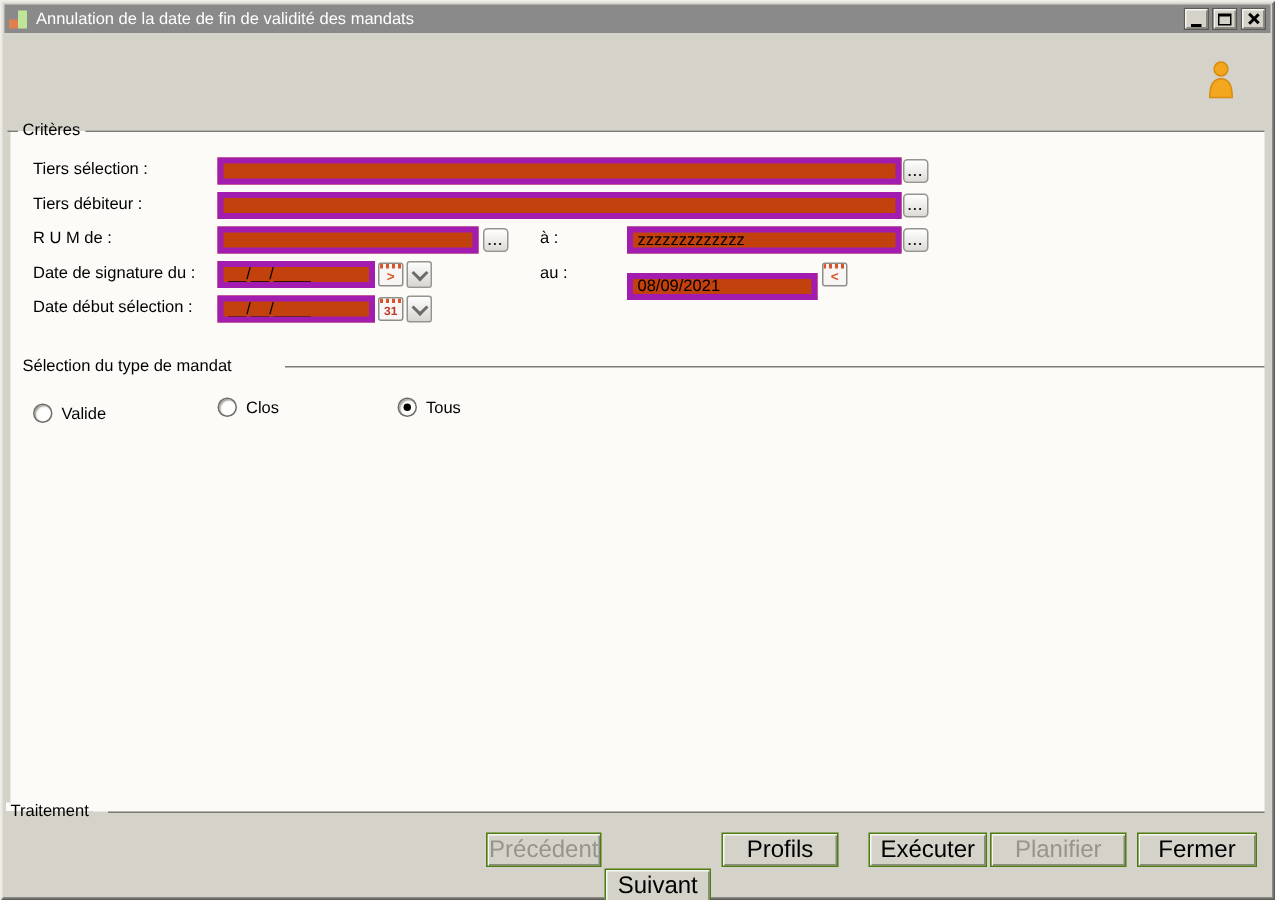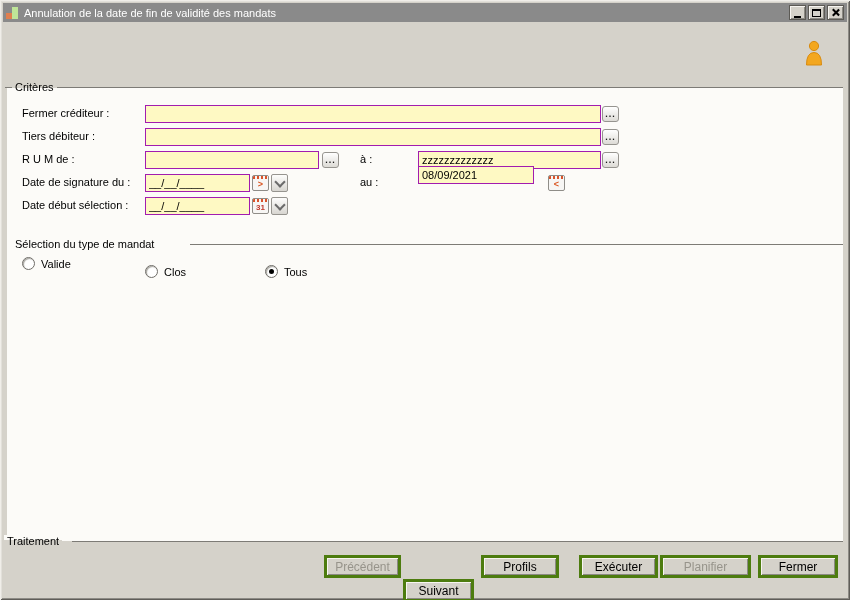--- a/index.html
+++ b/index.html
@@ -42,22 +42,22 @@
   .line-mandat{left:190px;top:244px;width:653px;}
   .line-traitement{left:72px;top:541px;width:771px;}
   .legend{position:absolute;padding:0 3px;font-size:11px;color:#000;white-space:nowrap;}
   .legend-criteres{left:12px;top:81px;background:linear-gradient(#d5d2ca 0 55%,#fcfbf8 55% 100%);}
   .legend-mandat{left:12px;top:238px;background:#fcfbf8;}
   .legend-traitement{left:4px;top:535px;background:linear-gradient(#fcfbf8 0 45%,#d5d2ca 45% 100%);}
   
   .flabel{position:absolute;left:22px;white-space:nowrap;color:#000;}
   .flabel2{position:absolute;left:360px;white-space:nowrap;color:#000;}
   .tinput{
-    position:absolute;box-sizing:border-box;height:18px;background:#fef9c3;
-    border:1px solid #a21caf;font-family:"Liberation Sans",sans-serif;
+    position:absolute;box-sizing:border-box;height:18px;background:#c2410c;
+    border:4px solid #a21caf;font-family:"Liberation Sans",sans-serif;
     font-size:11px;padding:1px 3px;color:#000;
   }
   .browse{
     position:absolute;width:17px;height:16px;box-sizing:border-box;
     background:linear-gradient(#ffffff,#dddbd6);border:1px solid #96948f;border-radius:3px;
     font-weight:bold;font-size:9px;letter-spacing:1px;line-height:9px;text-align:center;
     color:#1a1a1a;cursor:pointer;padding:0;
   }
   .calbtn{
     position:absolute;width:17px;height:16px;box-sizing:border-box;
@@ -79,23 +79,23 @@
   .radio-item{position:absolute;display:flex;align-items:center;gap:6px;cursor:pointer;}
   .radio{
     width:11px;height:11px;border-radius:50%;background:#fff;border:1px solid #6f6d68;
     box-shadow: inset 1px 1px 1px #a8a6a0;position:relative;flex:0 0 auto;
   }
   .radio.sel::after{content:"";position:absolute;left:3px;top:3px;width:5px;height:5px;
     border-radius:50%;background:#000;}
   
   .btn{
     position:absolute;top:555px;height:23px;box-sizing:border-box;
-    background:#d5d2ca;border:3px solid #4d7c0f;
+    background:#d5d2ca;border:1px solid #4d7c0f;
     box-shadow: inset 1px 1px 0 #f7f5f1, inset -1px -1px 0 #8b8983;
-    font-family:"Liberation Sans",sans-serif;font-size:12px;color:#000;cursor:pointer;padding:0;
+    font-family:"Liberation Sans",sans-serif;font-size:16px;color:#000;cursor:pointer;padding:0;
   }
   .btn:disabled{color:#97948b;cursor:default;}
 </style>
 </head>
 <body>
 
 <div class="window">
 
   <div class="titlebar">
     <span class="appicon">
@@ -120,21 +120,21 @@
     <svg width="22" height="27" viewBox="0 0 22 27">
       <circle cx="11" cy="6" r="4.6" fill="#f3a71f" stroke="#d88b10" stroke-width="1"></circle>
       <path d="M3.5 25 Q3.5 12.5 11 12.5 Q18.5 12.5 18.5 25 Z" fill="#f3a71f" stroke="#d88b10" stroke-width="1"></path>
     </svg>
   </span>
 
   <div class="panel"></div>
   <div class="hline line-criteres"></div>
   <div class="legend legend-criteres">Critères</div>
 
-  <div class="flabel" style="top:107px;">Fermer créditeur :</div>
+  <div class="flabel" style="top:107px;">Tiers sélection :</div>
   <input class="tinput" style="left: 145px; top: 105px; width: 456px;" value="">
   <button class="browse" style="left:602px;top:106px;"><span>...</span></button>
 
   <div class="flabel" style="top:130px;">Tiers débiteur :</div>
   <input class="tinput" style="left: 145px; top: 128px; width: 456px;" value="">
   <button class="browse" style="left:602px;top:129px;"><span>...</span></button>
 
   <div class="flabel" style="top:153px;">R U M de :</div>
   <input class="tinput" style="left: 145px; top: 151px; width: 174px;" value="">
   <button class="browse" style="left:322px;top:152px;"><span>...</span></button>
@@ -145,40 +145,40 @@
   <div class="flabel" style="top:176px;">Date de signature du :</div>
   <input class="tinput" style="left: 145px; top: 174px; width: 105px;" value="__/__/____">
   <button class="calbtn" style="left:252px;top:175px;">
     <span class="calstrip"></span>
     <b>&gt;</b>
   </button>
   <button class="dropbtn" style="left:271px;top:174px;">
       <span class="chev"></span>
     </button>
   <div class="flabel2" style="top:176px;">au :</div>
-  <input class="tinput" style="left: 418px; top: 166px; width: 116px;" value="08/09/2021">
+  <input class="tinput" style="left: 418px; top: 182px; width: 127px;" value="08/09/2021">
   <button class="calbtn" style="left:548px;top:175px;">
     <span class="calstrip"></span>
     <b>&lt;</b>
   </button>
 
   <div class="flabel" style="top:199px;">Date début sélection :</div>
   <input class="tinput" style="left: 145px; top: 197px; width: 105px;" value="__/__/____">
   <button class="calbtn" style="left:252px;top:198px;">
     <span class="calstrip"></span>
     <b class="day">31</b>
   </button>
   <button class="dropbtn" style="left:271px;top:197px;">
       <span class="chev"></span>
     </button>
 
   <div class="hline line-mandat"></div>
   <div class="legend legend-mandat">Sélection du type de mandat</div>
 
-  <div class="radio-item" style="left:22px;top:257px;">
+  <div class="radio-item" style="left:22px;top:269px;">
     <span class="radio"></span>
     <span>Valide</span>
   </div>
   <div class="radio-item" style="left:145px;top:265px;">
     <span class="radio"></span>
     <span>Clos</span>
   </div>
   <div class="radio-item" style="left:265px;top:265px;">
     <span class="radio sel"></span>
     <span>Tous</span>

